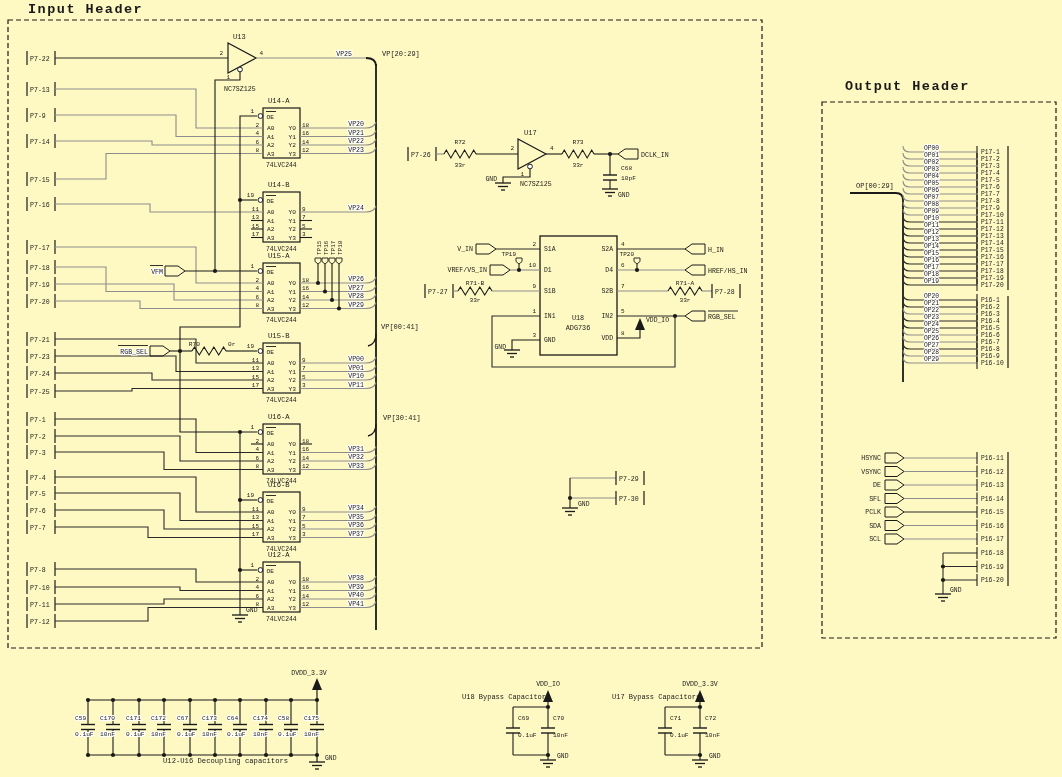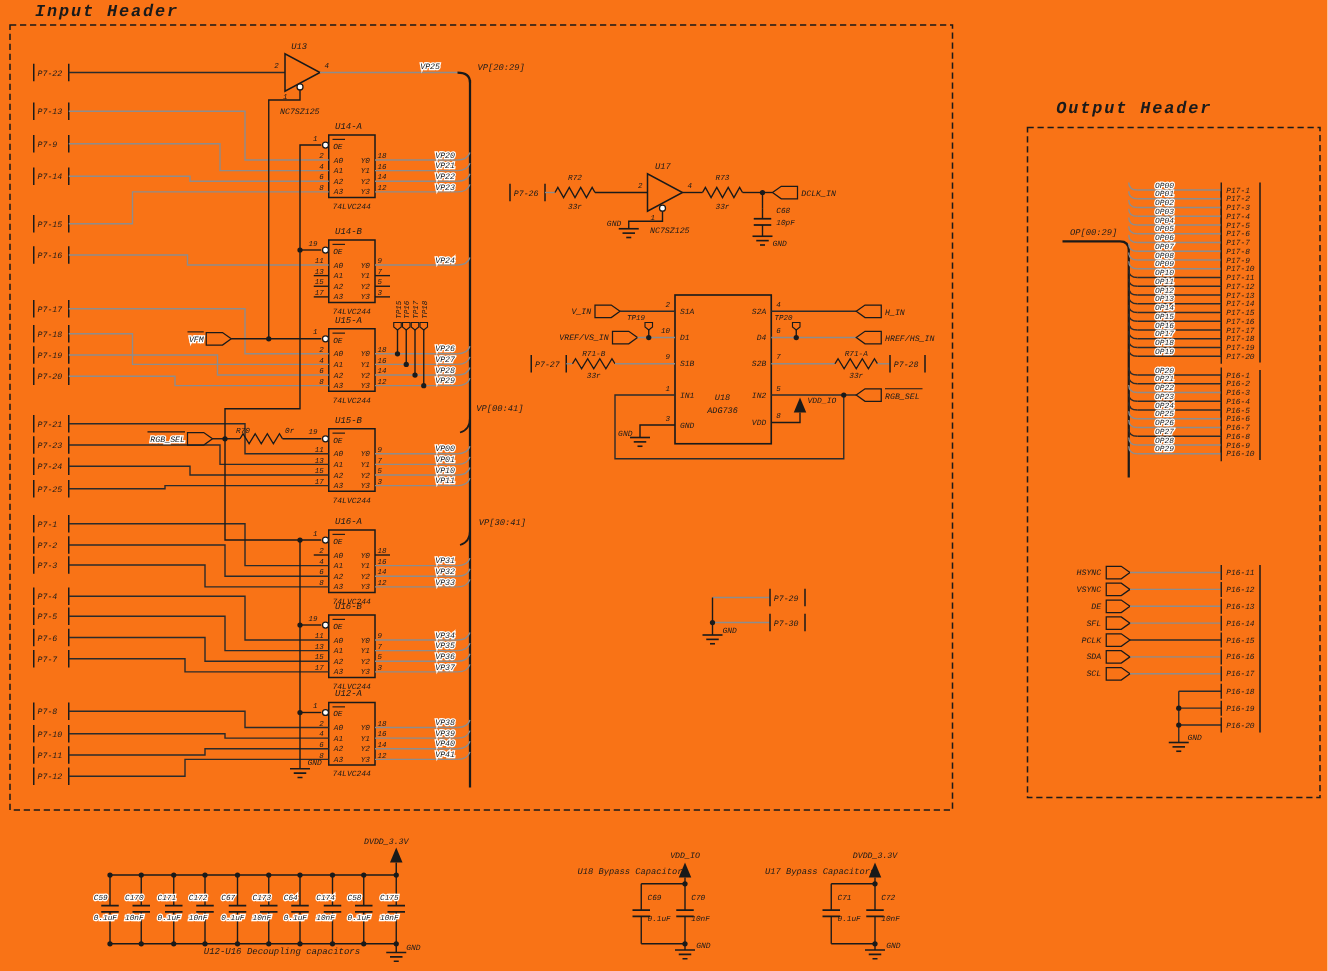--- a/index.html
+++ b/index.html
@@ -1,16 +1,16 @@
 <!DOCTYPE html>
 <html><head>
 <meta charset="utf-8">
 <style>
   html,body{margin:0;padding:0;background:#fff;}
-  #page{width:1062px;height:777px;position:relative;background:#f97316;overflow:hidden;font-style:italic;}
+  #page{width:1062px;height:777px;position:relative;background:#fef9c3;overflow:hidden;}
   svg text{font-family:"Liberation Mono","DejaVu Sans Mono",monospace;fill:#1a1a1a;}
   svg .halo{paint-order:stroke;stroke:#ffffff;stroke-width:2px;}
   svg .ttl{font-weight:bold;letter-spacing:1.5px;}
   .dashbox{fill:none;stroke:#1a1a1a;stroke-width:1.2;stroke-dasharray:5 3;}
 </style>
 </head>
 <body>
 
 <div id="page">
   <svg id="schem" width="1062" height="777" viewBox="0 0 1062 777">

